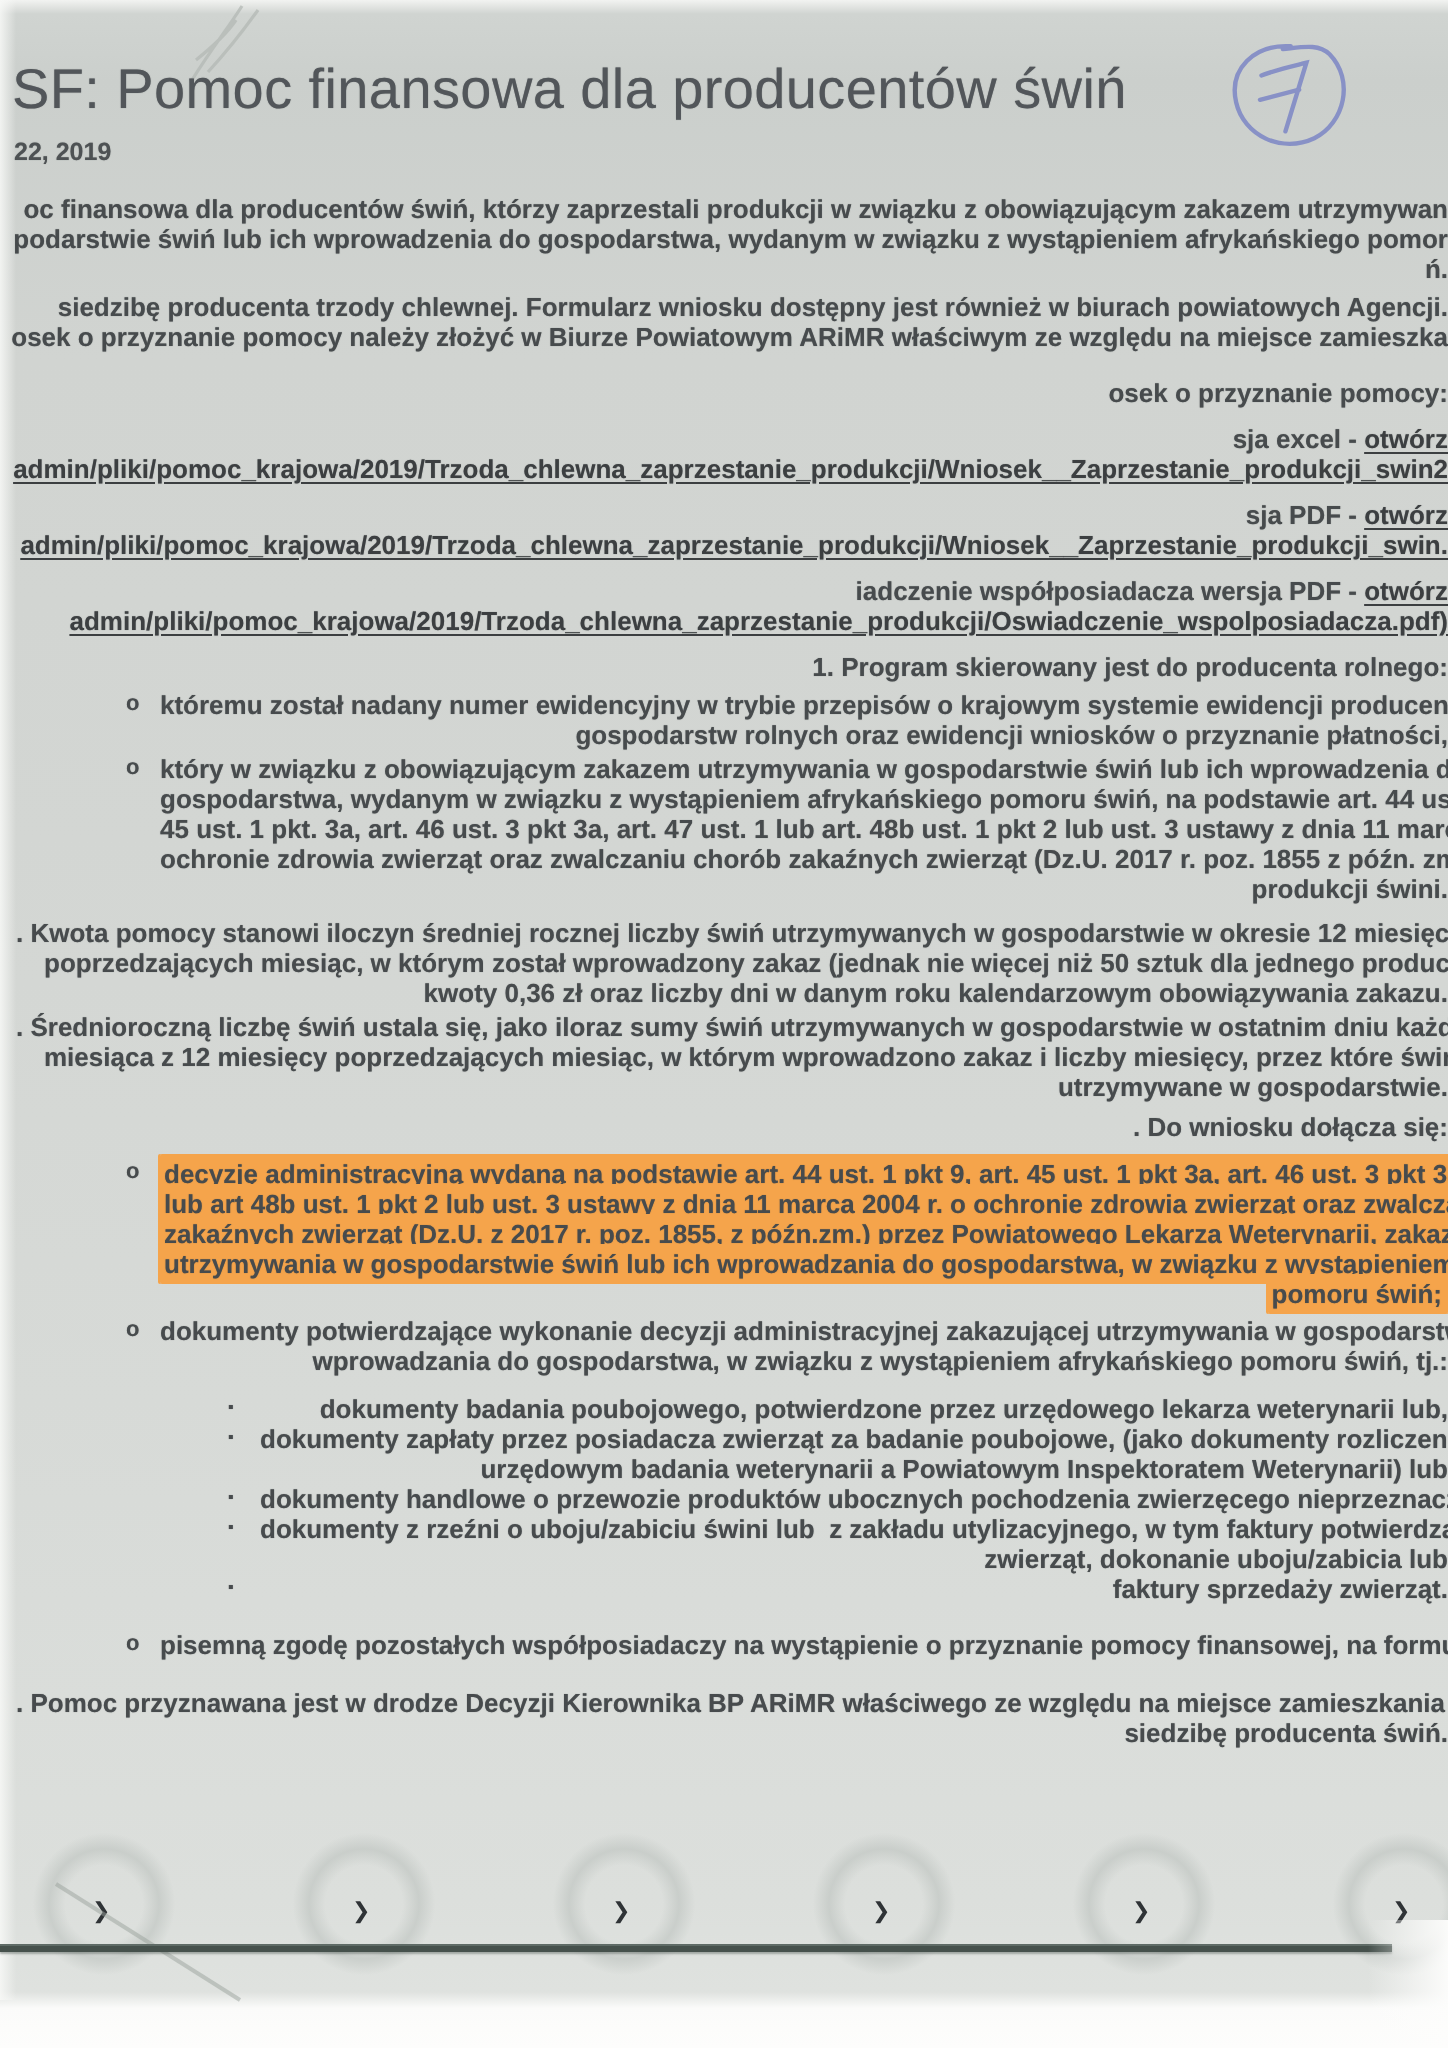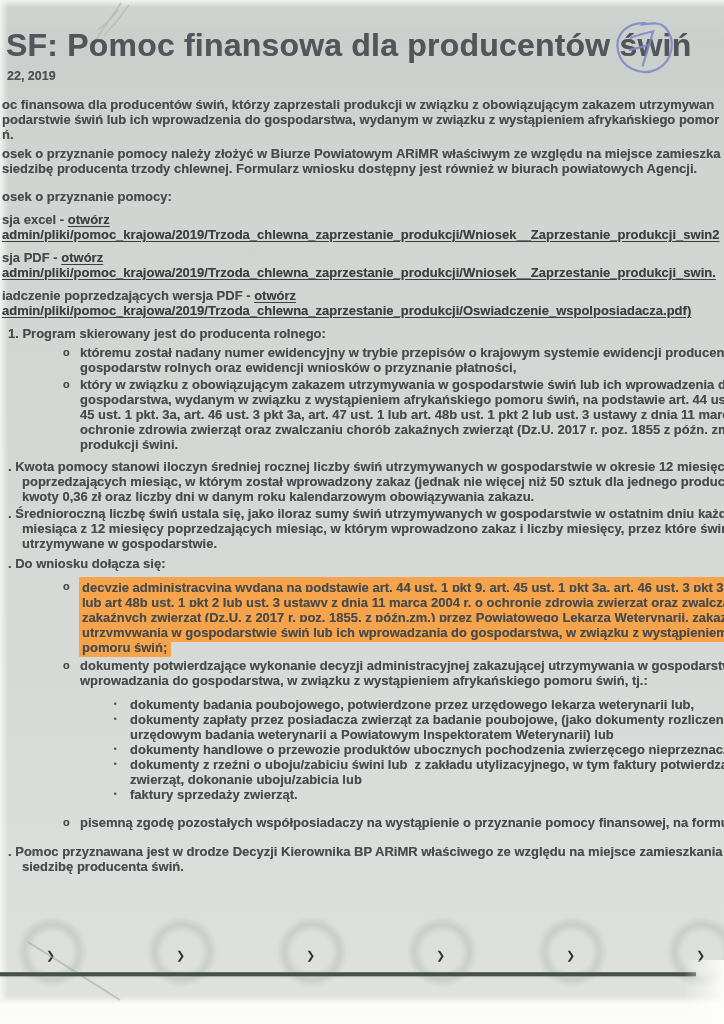--- a/index.html
+++ b/index.html
@@ -16,25 +16,25 @@
         #dcdfdc 950px, #dfe2df 996px, #fbfbfa 1004px, #fdfdfc 1024px);
     font-family:"Liberation Sans","DejaVu Sans",sans-serif;
   }
   .left-fade{position:absolute;left:0;top:0;width:8px;height:1000px;
     background:linear-gradient(90deg,rgba(248,249,247,.85),rgba(248,249,247,0));}
   .right-bottom-fade{position:absolute;right:0;top:960px;width:40px;height:64px;
     background:linear-gradient(90deg,rgba(253,253,252,0),rgba(253,253,252,.95));}
   .doc{position:absolute;left:0;top:0;width:724px;padding-top:30px;
     color:var(--ink); font-weight:700; font-size:13px;
     text-shadow:0 0 .5px rgba(70,74,76,.55);}
-  h1{margin:0 0 0 6px; font-size:32px; line-height:30px; font-weight:700;
+  h1{margin:0 0 0 6px; font-size:28px; line-height:30px; font-weight:400;
      color:var(--title); letter-spacing:.2px; white-space:pre;}
   .date{margin:9px 0 0 7px; font-size:12.5px; line-height:14px; color:#4e5254;}
   .line{line-height:15px; white-space:pre; padding-left:2px;}
-  .blk{position:relative;}
+  .blk{position:relative;text-align:right;}
   .k-p{margin-top:12px}
   .k-links{margin-top:8px}
   .k-num{margin-top:5px}
   .k-bullet{margin-top:4px}
   .k-sub{margin-top:0}
   #b0{margin-top:14px} #b1{margin-top:4px} #b2{margin-top:13px}
   #b3{margin-top:8px} #b6{margin-top:8px} #b7{margin-top:4px}
   #b8{margin-top:2px} #b9{margin-top:7px} #b10{margin-top:2px}
   #b11{margin-top:5px} #b12{margin-top:8px} #b13{margin-top:4px}
   #b14{margin-top:9px} #b19{margin-top:13px} #b20{margin-top:14px}
@@ -78,36 +78,36 @@
   <div class="doc">
     <h1>SF: Pomoc finansowa dla producentów świń</h1>
     <div class="date">22, 2019</div>
     <div id="doc-blocks">
         <div class="blk k-p" id="b0">
           <div class="line">oc finansowa dla producentów świń, którzy zaprzestali produkcji w związku z obowiązującym zakazem utrzymywan</div>
           <div class="line">podarstwie świń lub ich wprowadzenia do gospodarstwa, wydanym w związku z wystąpieniem afrykańskiego pomor</div>
           <div class="line">ń.</div>
         </div>
         <div class="blk k-p" id="b1">
+          <div class="line">siedzibę producenta trzody chlewnej. Formularz wniosku dostępny jest również w biurach powiatowych Agencji.</div>
           <div class="line">osek o przyznanie pomocy należy złożyć w Biurze Powiatowym ARiMR właściwym ze względu na miejsce zamieszka</div>
-          <div class="line">siedzibę producenta trzody chlewnej. Formularz wniosku dostępny jest również w biurach powiatowych Agencji.</div>
         </div>
         <div class="blk k-p" id="b2">
           <div class="line">osek o przyznanie pomocy:</div>
         </div>
         <div class="blk k-links" id="b3">
           <div class="line"><span>sja excel - </span><span class="plink">otwórz</span></div>
           <div class="line"><span class="plink">admin/pliki/pomoc_krajowa/2019/Trzoda_chlewna_zaprzestanie_produkcji/Wniosek__Zaprzestanie_produkcji_swin2</span></div>
         </div>
         <div class="blk k-links" id="b4">
           <div class="line"><span>sja PDF - </span><span class="plink">otwórz</span></div>
           <div class="line"><span class="plink">admin/pliki/pomoc_krajowa/2019/Trzoda_chlewna_zaprzestanie_produkcji/Wniosek__Zaprzestanie_produkcji_swin.</span></div>
         </div>
         <div class="blk k-links" id="b5">
-          <div class="line"><span>iadczenie poprzedzających wersja PDF - </span><span class="plink">otwórz</span></div>
+          <div class="line"><span>iadczenie współposiadacza wersja PDF - </span><span class="plink">otwórz</span></div>
           <div class="line"><span class="plink">admin/pliki/pomoc_krajowa/2019/Trzoda_chlewna_zaprzestanie_produkcji/Oswiadczenie_wspolposiadacza.pdf)</span></div>
         </div>
         <div class="blk k-num" id="b6">
           <div class="line">1. Program skierowany jest do producenta rolnego:</div>
         </div>
         <div class="blk k-bullet" id="b7">
           <span class="marker">o</span>
           <div class="line">któremu został nadany numer ewidencyjny w trybie przepisów o krajowym systemie ewidencji producentów, ewiden</div>
           <div class="line">gospodarstw rolnych oraz ewidencji wniosków o przyznanie płatności,</div>
         </div>

